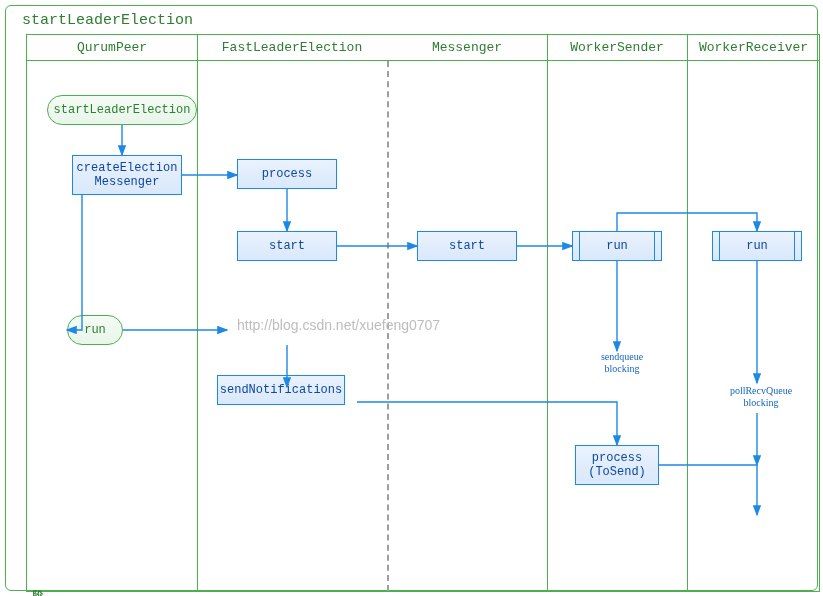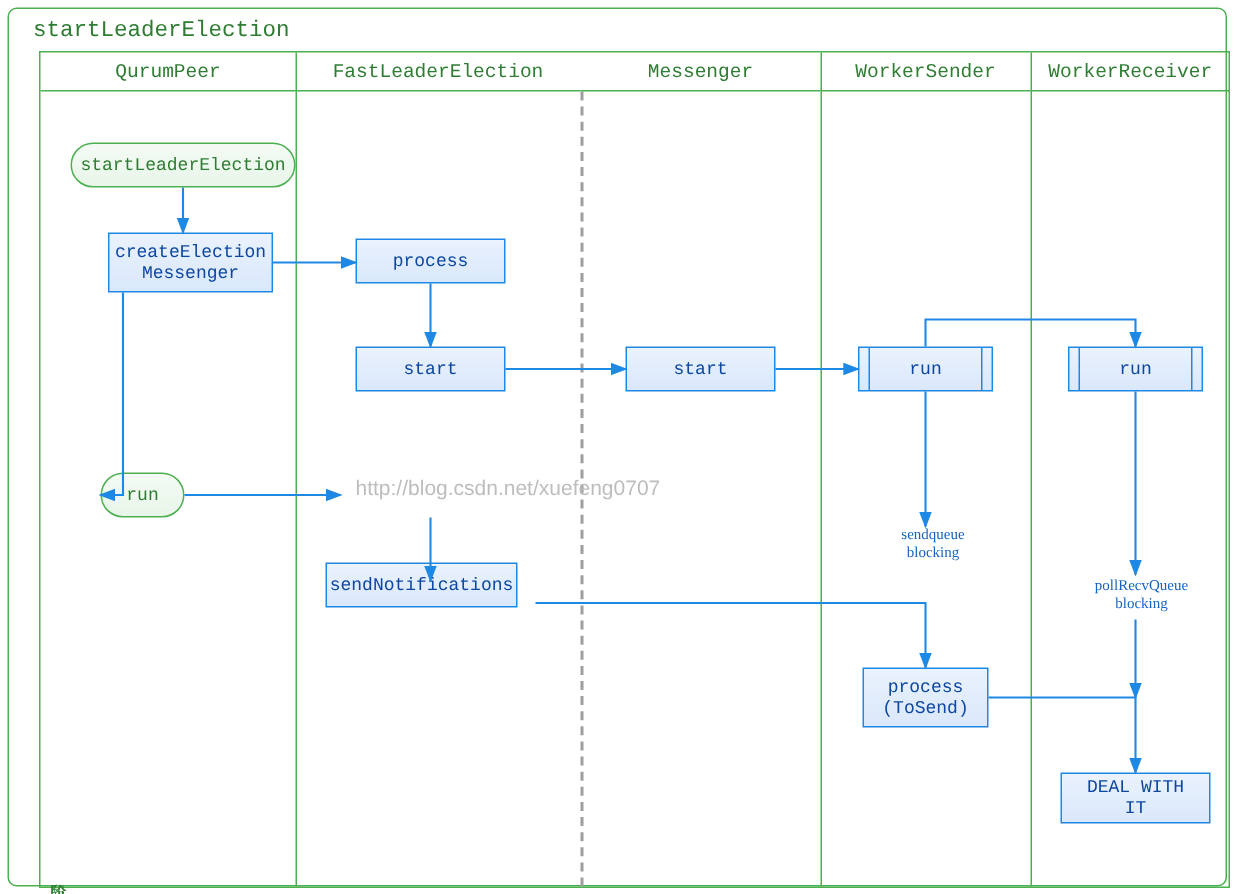--- a/index.html
+++ b/index.html
@@ -171,21 +171,20 @@
         <span>run</span>
       </div>
       <div class="node box-blue" style="left:548px;top:410px;width:84px;height:40px;white-space:pre-line">process
 (ToSend)</div>
 
       <div class="node box-proc" style="left:685px;top:196px;width:90px;height:30px">
         <span class="proc-inner" style="left:6px"></span>
         <span class="proc-inner" style="right:6px"></span>
         <span>run</span>
       </div>
-      <div class="node box-blue" style="left:680px;top:480px;width:100px;height:34px">DEAL WITH IT</div>
 
       <div class="ann" style="left:565px;top:316px;width:60px;white-space:pre-line">sendqueue
 blocking</div>
       <div class="ann" style="left:694px;top:350px;width:80px;white-space:pre-line">pollRecvQueue
 blocking</div>
 
       <svg class="arrows" width="794" height="558">
         <defs>
           <marker id="ah" markerWidth="8" markerHeight="8" refX="7" refY="3" orient="auto">
             <path d="M0,0 L8,3 L0,6 Z" fill="#1e88e5"></path>

